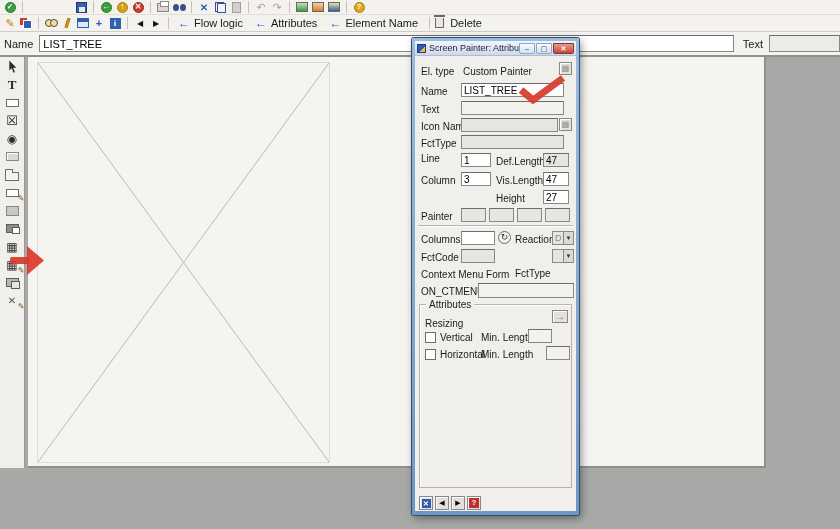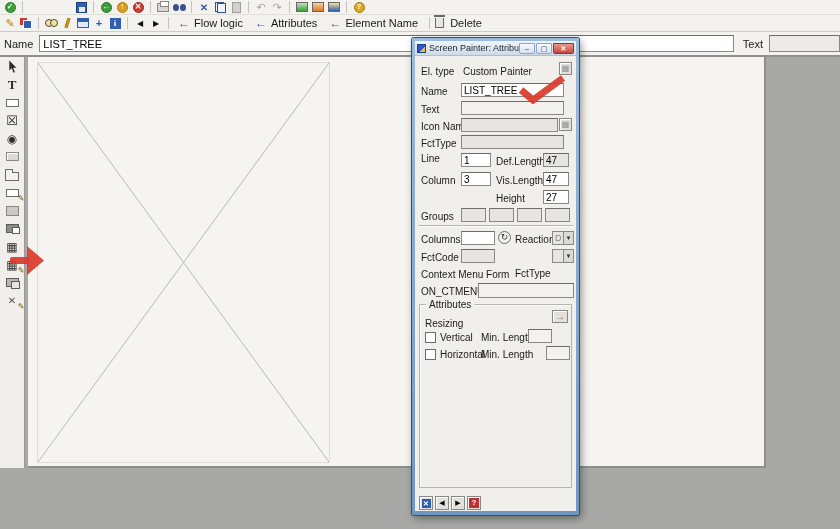--- a/index.html
+++ b/index.html
@@ -307,21 +307,21 @@
       <input class="di gray" style="left: 128px; top: 97px; width: 26px;" value="47">
 
       <span class="dl" style="left:6px;top:119px">Column</span>
       <input class="di" style="left: 46px; top: 116px; width: 30px;" value="3">
       <span class="dl" style="left:81px;top:119px">Vis.Length</span>
       <input class="di" style="left: 128px; top: 116px; width: 26px;" value="47">
 
       <span class="dl" style="left:81px;top:137px">Height</span>
       <input class="di" style="left: 128px; top: 134px; width: 26px;" value="27">
 
-      <span class="dl" style="left:6px;top:155px">Groups</span>
+      <span class="dl" style="left:6px;top:155px">Painter</span>
       <input class="di gray" style="left: 46px; top: 152px; width: 25px;">
       <input class="di gray" style="left: 74px; top: 152px; width: 25px;">
       <input class="di gray" style="left: 102px; top: 152px; width: 25px;">
       <input class="di gray" style="left: 130px; top: 152px; width: 25px;">
 
       <div class="dsep" style="top:169px"></div>
 
       <span class="dl" style="left:6px;top:178px">Columns</span>
       <input class="di" style="left: 46px; top: 175px; width: 34px;">
       <span class="switchic" style="left:83px;top:175px">↻</span>

